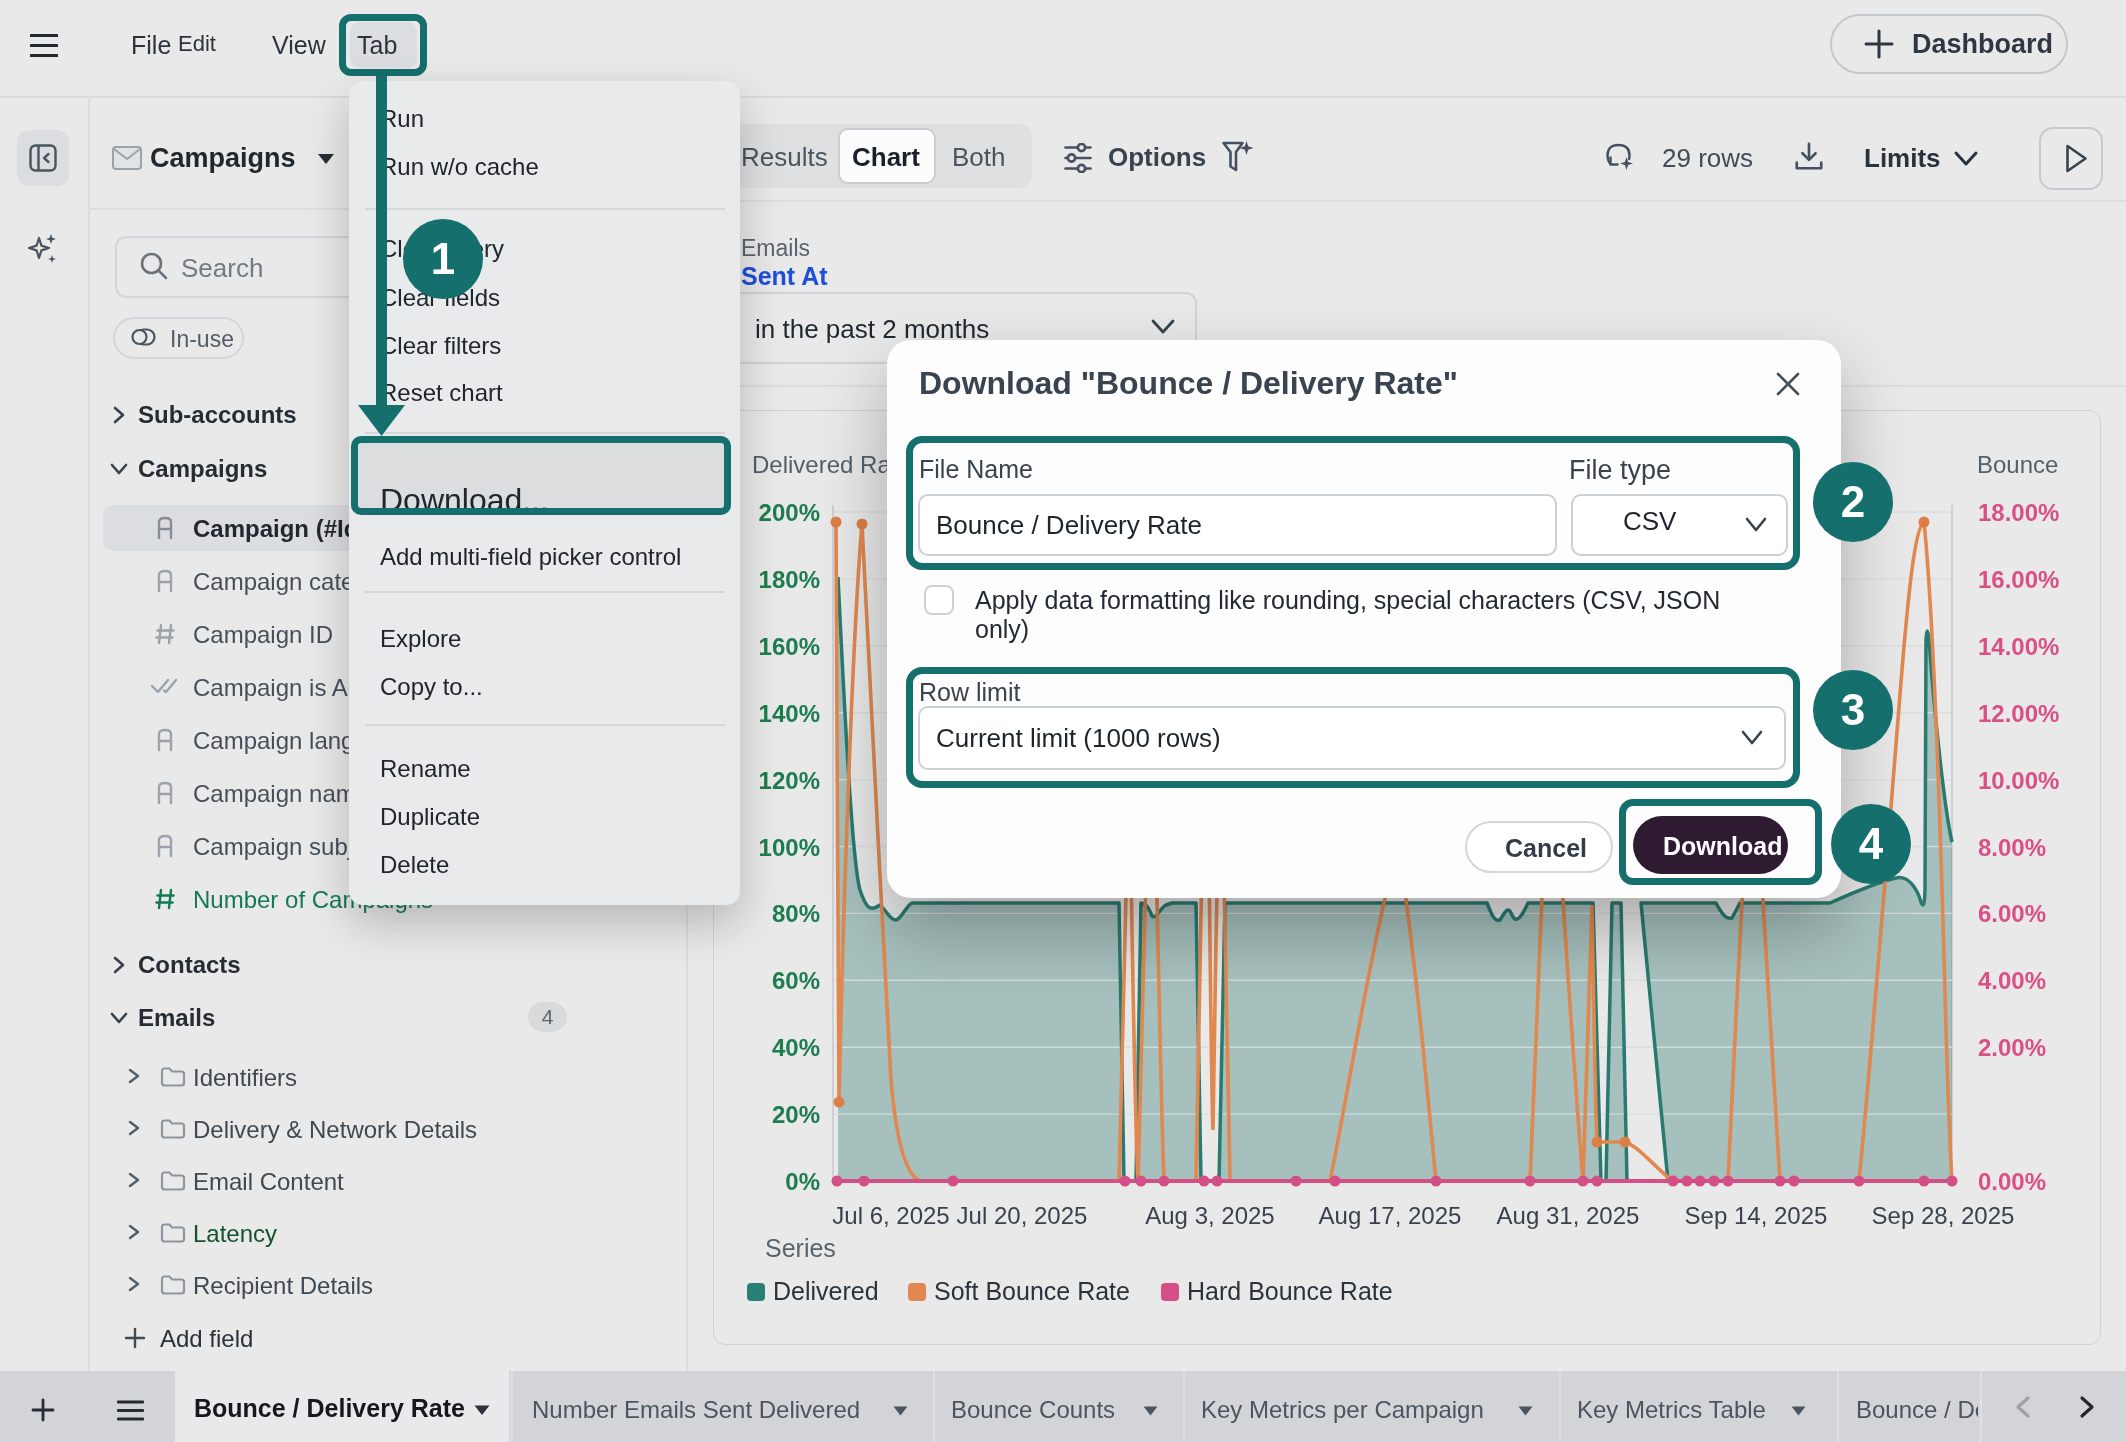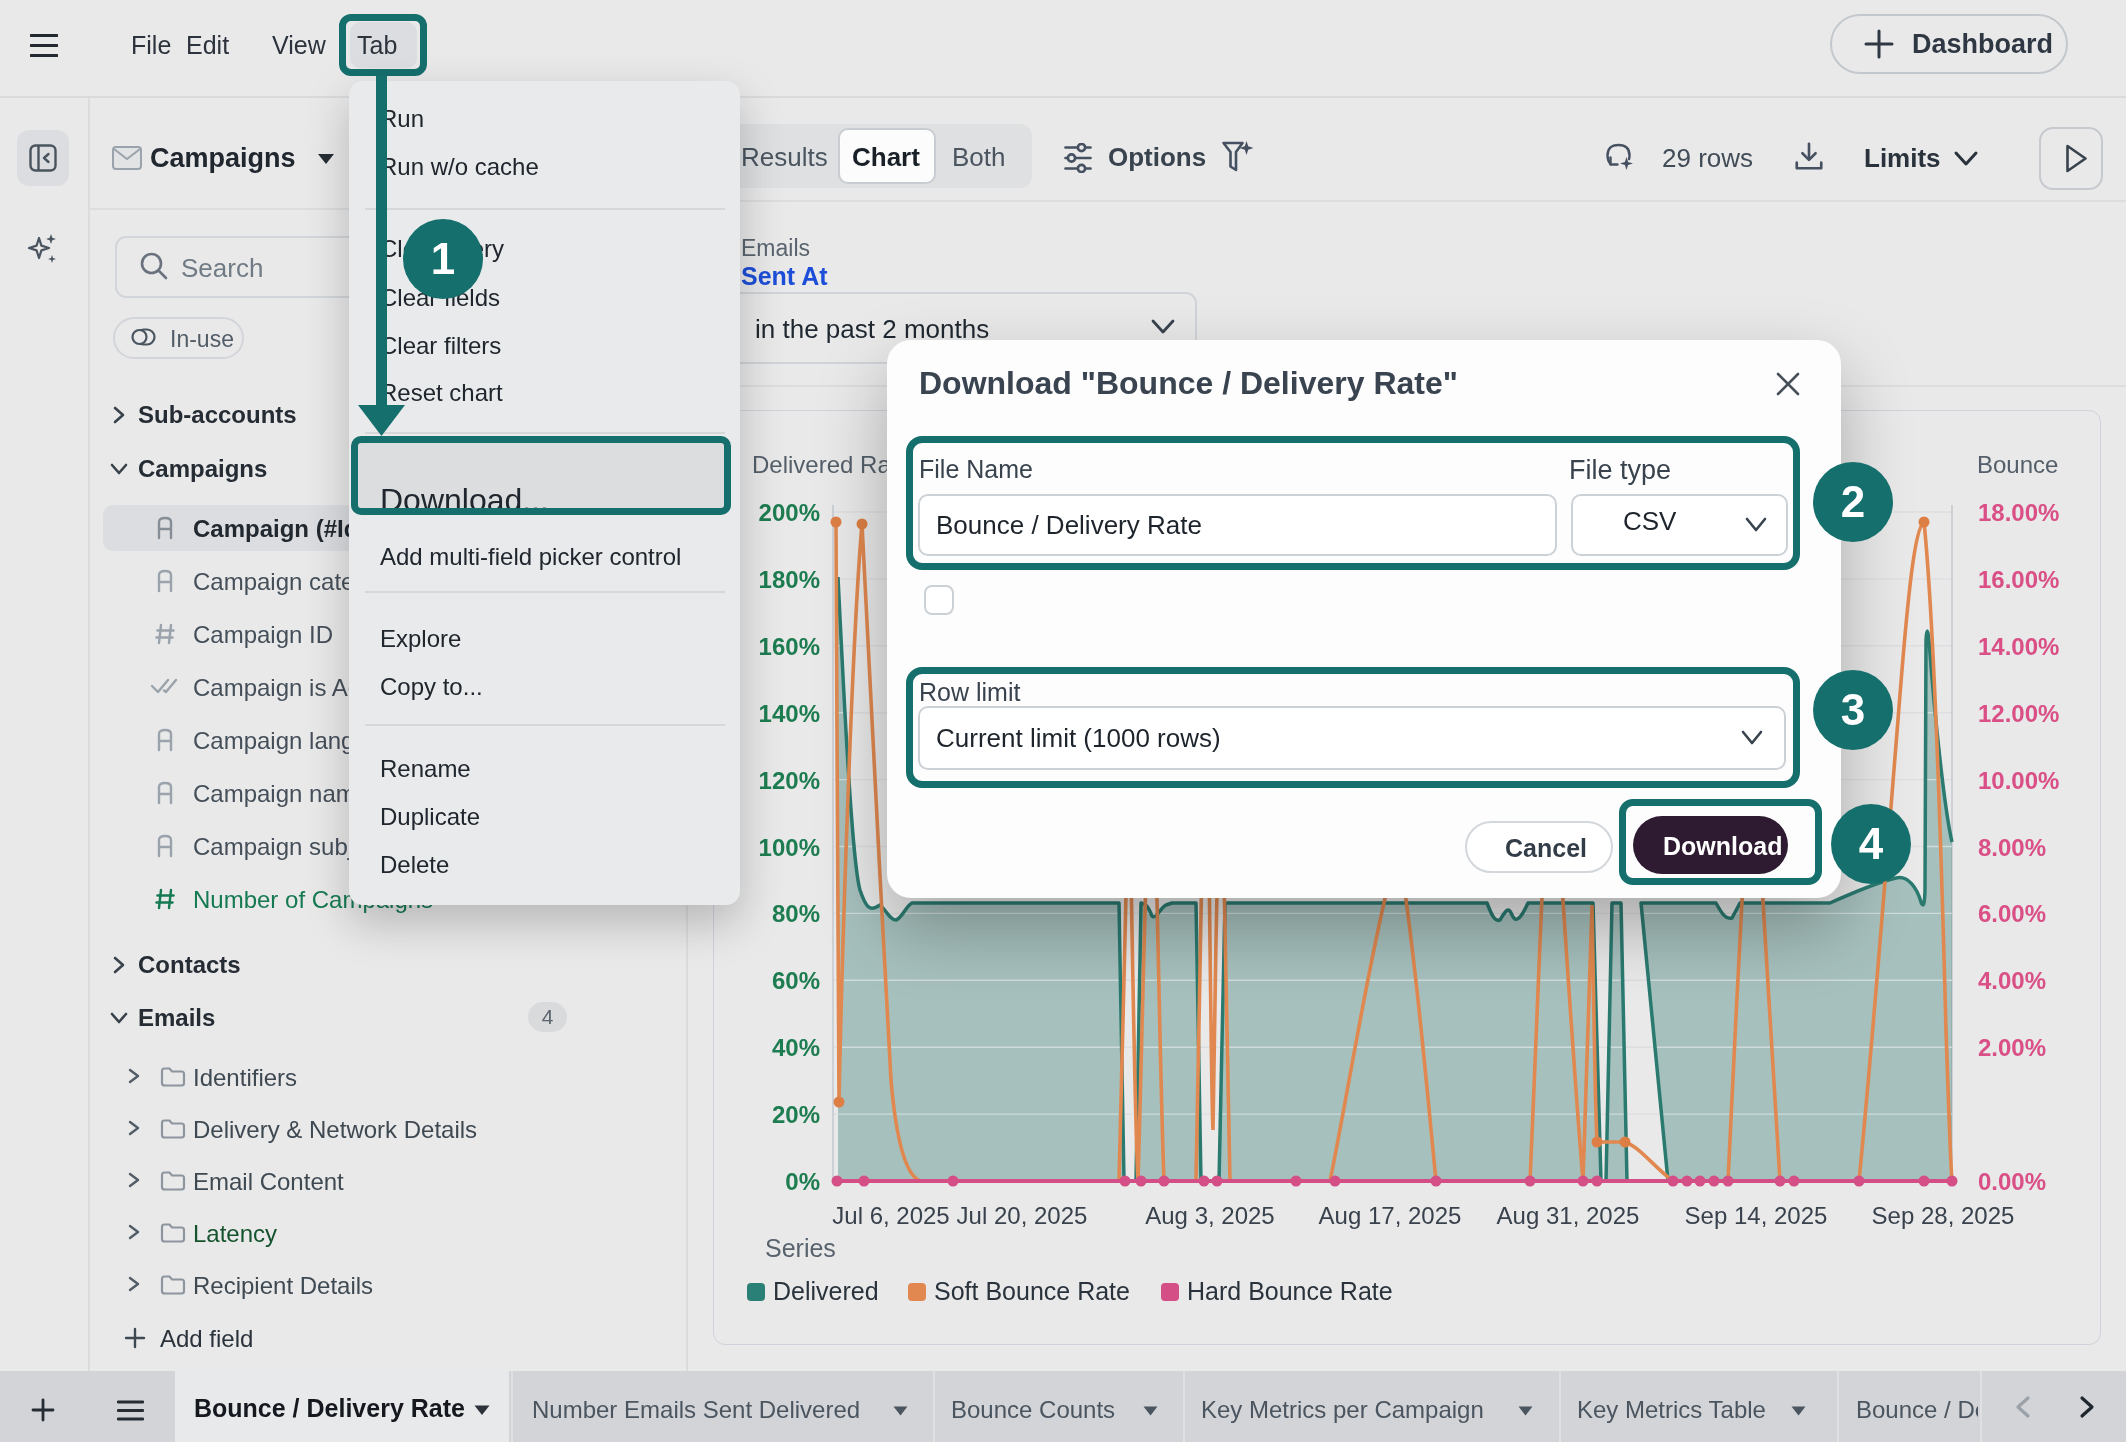--- a/index.html
+++ b/index.html
@@ -17,21 +17,21 @@
 
 <div class="abs" id="menubar" style="left:0;top:0;width:2126px;height:96px;">
   <svg class="abs" style="left:30px;top:33px;" width="28" height="25" viewBox="0 0 28 25">
     <g stroke="#222931" stroke-width="3.2" stroke-linecap="round">
       <line x1="1" y1="2.5" x2="27" y2="2.5"></line>
         <line x1="1" y1="12.5" x2="27" y2="12.5"></line>
         <line x1="1" y1="22.5" x2="27" y2="22.5"></line>
     </g>
   </svg>
   <div class="abs" style="left:107px;top:31px;font-size:25px;color:#2c333c;margin-left:24px;">File</div>
-  <div class="abs" style="left:186px;top:31px;font-size:25px;color:#2c333c;text-align:center;">Edit</div>
+  <div class="abs" style="left:178px;top:31px;font-size:22px;color:#2c333c;text-align:center;">Edit</div>
   <div class="abs" style="left:272px;top:31px;font-size:25px;color:#2c333c;">View</div>
   <div class="abs" style="left:350px;top:22px;width:67px;height:46px;background:#dcdde0;border-radius:10px;"></div>
   <div class="abs" style="left:357px;top:31px;font-size:25px;color:#2c333c;">Tab</div>
   <div class="abs hl" style="left:339px;top:14px;width:88px;height:62px;border-radius:12px;box-sizing:border-box;"></div>
 
   <div class="abs" style="left:1830px;top:14px;width:238px;height:60px;border:2px solid #c3c8cd;
        border-radius:30px;box-sizing:border-box;"></div>
   <svg class="abs" style="left:1864px;top:29px;" width="30" height="30" viewBox="0 0 30 30">
     <g stroke="#2f3842" stroke-width="3" stroke-linecap="round">
       <line x1="15" y1="2" x2="15" y2="28"></line>
@@ -512,20 +512,21 @@
   <div class="abs" style="left:682px;top:115px;font-size:27px;color:#39434e;">File type</div>
   <div class="abs" style="left:31px;top:154px;width:639px;height:62px;background:#fff;border:2px solid #ccd1d6;border-radius:10px;box-sizing:border-box;"></div>
   <div class="abs" style="left:49px;top:170px;font-size:26px;color:#1d242c;">Bounce / Delivery Rate</div>
   <div class="abs" style="left:684px;top:154px;width:217px;height:62px;background:#fff;border:2px solid #ccd1d6;border-radius:10px;box-sizing:border-box;"></div>
   <div class="abs" style="left:705px;top:166px;font-size:26px;color:#1d242c;margin-left:31px;">CSV</div>
   <svg class="abs" style="left:857px;top:177px;" width="24" height="16" viewBox="0 0 24 16">
       <path d="M3 2 L12 13 L21 2" fill="none" stroke="#39434e" stroke-width="2.6" stroke-linecap="round" stroke-linejoin="round"></path>
     </svg>
 
   <div class="abs" style="left:37px;top:245px;width:30px;height:30px;border:2px solid #ccd1d6;border-radius:8px;box-sizing:border-box;background:#fff;"></div>
+  <div class="abs" style="left:88px;top:246px;width:770px;font-size:25px;line-height:29px;color:#222a33;white-space:normal;">Apply data formatting like rounding, special characters (CSV, JSON only)</div>
 
   <div class="abs hl" style="left:19px;top:327px;width:894px;height:121px;border-radius:16px;box-sizing:border-box;"></div>
   <div class="abs" style="left:32px;top:338px;font-size:25px;color:#39434e;">Row limit</div>
   <div class="abs" style="left:31px;top:366px;width:868px;height:64px;background:#fff;border:2px solid #ccd1d6;border-radius:10px;box-sizing:border-box;"></div>
   <div class="abs" style="left:49px;top:383px;font-size:26px;color:#1d242c;">Current limit (1000 rows)</div>
   <svg class="abs" style="left:853px;top:390px;" width="24" height="16" viewBox="0 0 24 16">
       <path d="M3 2 L12 13 L21 2" fill="none" stroke="#39434e" stroke-width="2.6" stroke-linecap="round" stroke-linejoin="round"></path>
     </svg>
 
   <div class="abs" style="left:578px;top:481px;width:148px;height:52px;border:2px solid #d3d7db;border-radius:26px;box-sizing:border-box;background:#fff;"></div>

